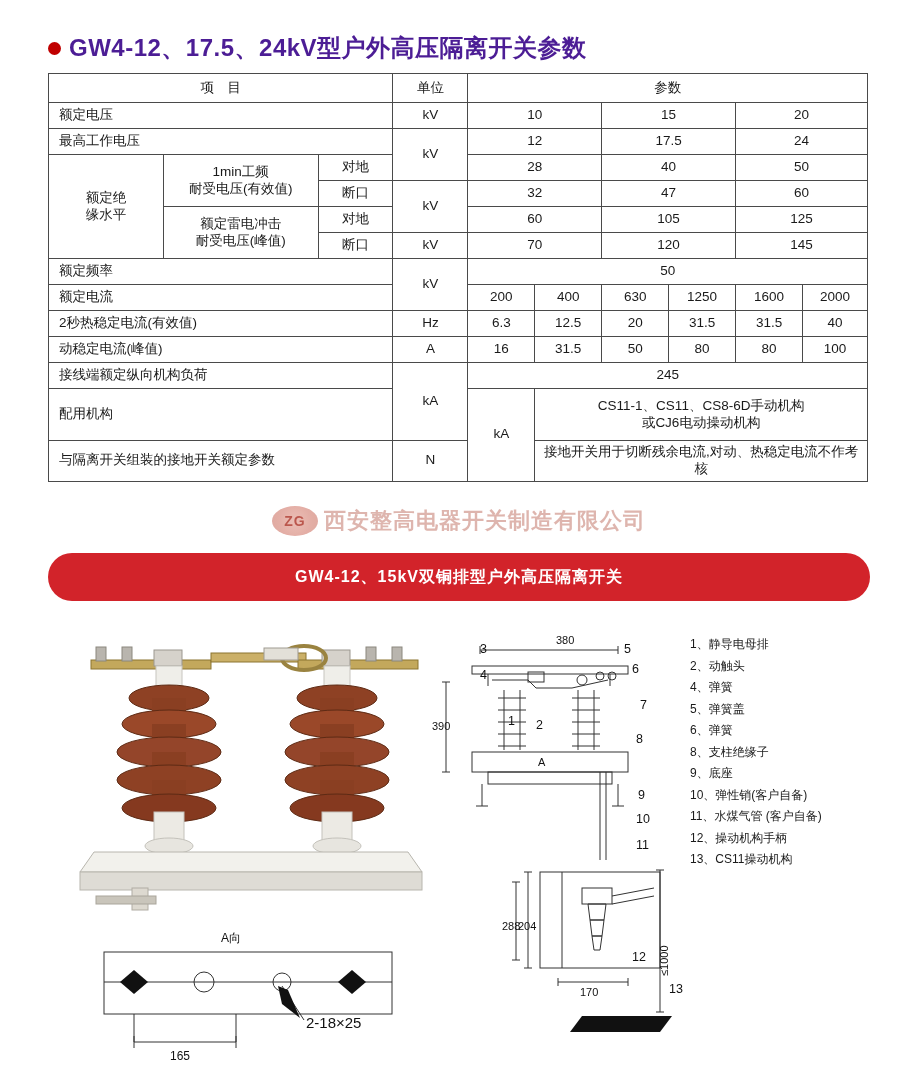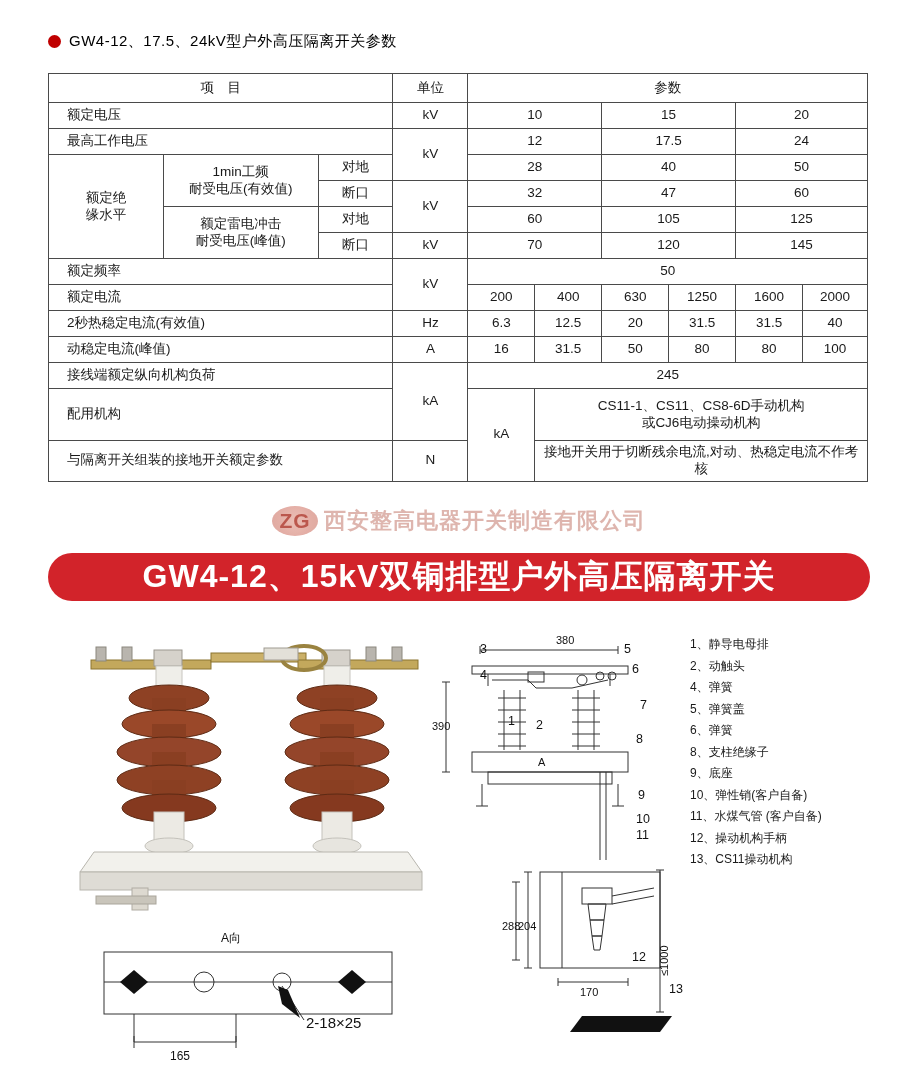--- a/index.html
+++ b/index.html
@@ -15,67 +15,67 @@
   
   .head {
     position: absolute; left: 48px; top: 32px;
     display: flex; align-items: center; gap: 8px;
   }
   .bullet {
     width: 13px; height: 13px; border-radius: 50%;
     background: #c00000; display: inline-block;
   }
   .head-title {
-    font-size: 15px; font-weight: normal; letter-spacing: .5px;
-    color: #000000;
+    font-size: 24px; font-weight: bold; letter-spacing: .5px;
+    color: #4c1d95;
   }
 
   
   .tbl-wrap { position: absolute; left: 48px; top: 73px; width: 820px; }
   table.spec {
     border-collapse: collapse; width: 820px;
     font-size: 13.5px;
   }
   table.spec td, table.spec th {
     border: 1px solid #4a4a4a;
     text-align: center;
     padding: 3px 4px;
     font-weight: normal;
     line-height: 1.25;
     height: 26px;
   }
-  table.spec td.lft { text-align: left; padding-left: 18px; }
+  table.spec td.lft { text-align: left; padding-left: 10px; }
   table.spec td.tall { height: 29px; }
 
   
   .watermark {
     position: absolute; left: 0; top: 506px; width: 918px;
     text-align: center;
     font-size: 22px; font-weight: bold;
     color: #d9a9a0;
     opacity: .85;
     letter-spacing: 1px;
     display: flex; align-items: center; justify-content: center; gap: 6px;
   }
   .wm-logo {
     display: inline-block; width: 46px; height: 30px;
     border-radius: 50%;
     background: radial-gradient(circle at 50% 50%, #e8b4aa 0%, #dfa096 60%, #d89a90 100%);
-    color: #b03a2e; font-size: 21px; line-height: 30px; text-align: center;
+    color: #b03a2e; font-size: 14px; line-height: 30px; text-align: center;
     font-weight: bold;
   }
 
   
   .banner {
     position: absolute; left: 48px; top: 553px;
     width: 822px; height: 48px;
     background: #d2232a;
     border-radius: 24px;
     color: #fff;
-    font-size: 32px; font-weight: bold;
+    font-size: 16px; font-weight: bold;
     display: flex; align-items: center; justify-content: center;
     letter-spacing: 1px;
   }
 
   
   .figures { position: absolute; left: 0; top: 612px; width: 918px; height: 470px; padding-left: 21px; }
 
   
   .photo { position: absolute; left: 36px; top: 8px; width: 400px; height: 300px; }
 
@@ -390,21 +390,21 @@
       <div class="num" style="left:48px; top:22px;">3</div>
       <div class="num" style="left:48px; top:48px;">4</div>
       <div class="num" style="left:192px;top:22px;">5</div>
       <div class="num" style="left:200px;top:42px;">6</div>
       <div class="num" style="left:208px;top:78px;">7</div>
       <div class="num" style="left:76px; top:94px;">1</div>
       <div class="num" style="left:104px;top:98px;">2</div>
       <div class="num" style="left:204px;top:112px;">8</div>
       <div class="num" style="left:206px;top:168px;">9</div>
       <div class="num" style="left:204px;top:192px;">10</div>
-      <div class="num" style="left:204px;top:208px;">11</div>
+      <div class="num" style="left:204px;top:218px;">11</div>
       <div class="num" style="left:200px;top:330px;">12</div>
       <div class="num" style="left:196px;top:362px;margin-left:41px;">13</div>
     </div>
 
     <div class="legend">
       <div>1、静导电母排</div>
       <div>2、动触头</div>
       <div>4、弹簧</div>
       <div>5、弹簧盖</div>
       <div>6、弹簧</div>

